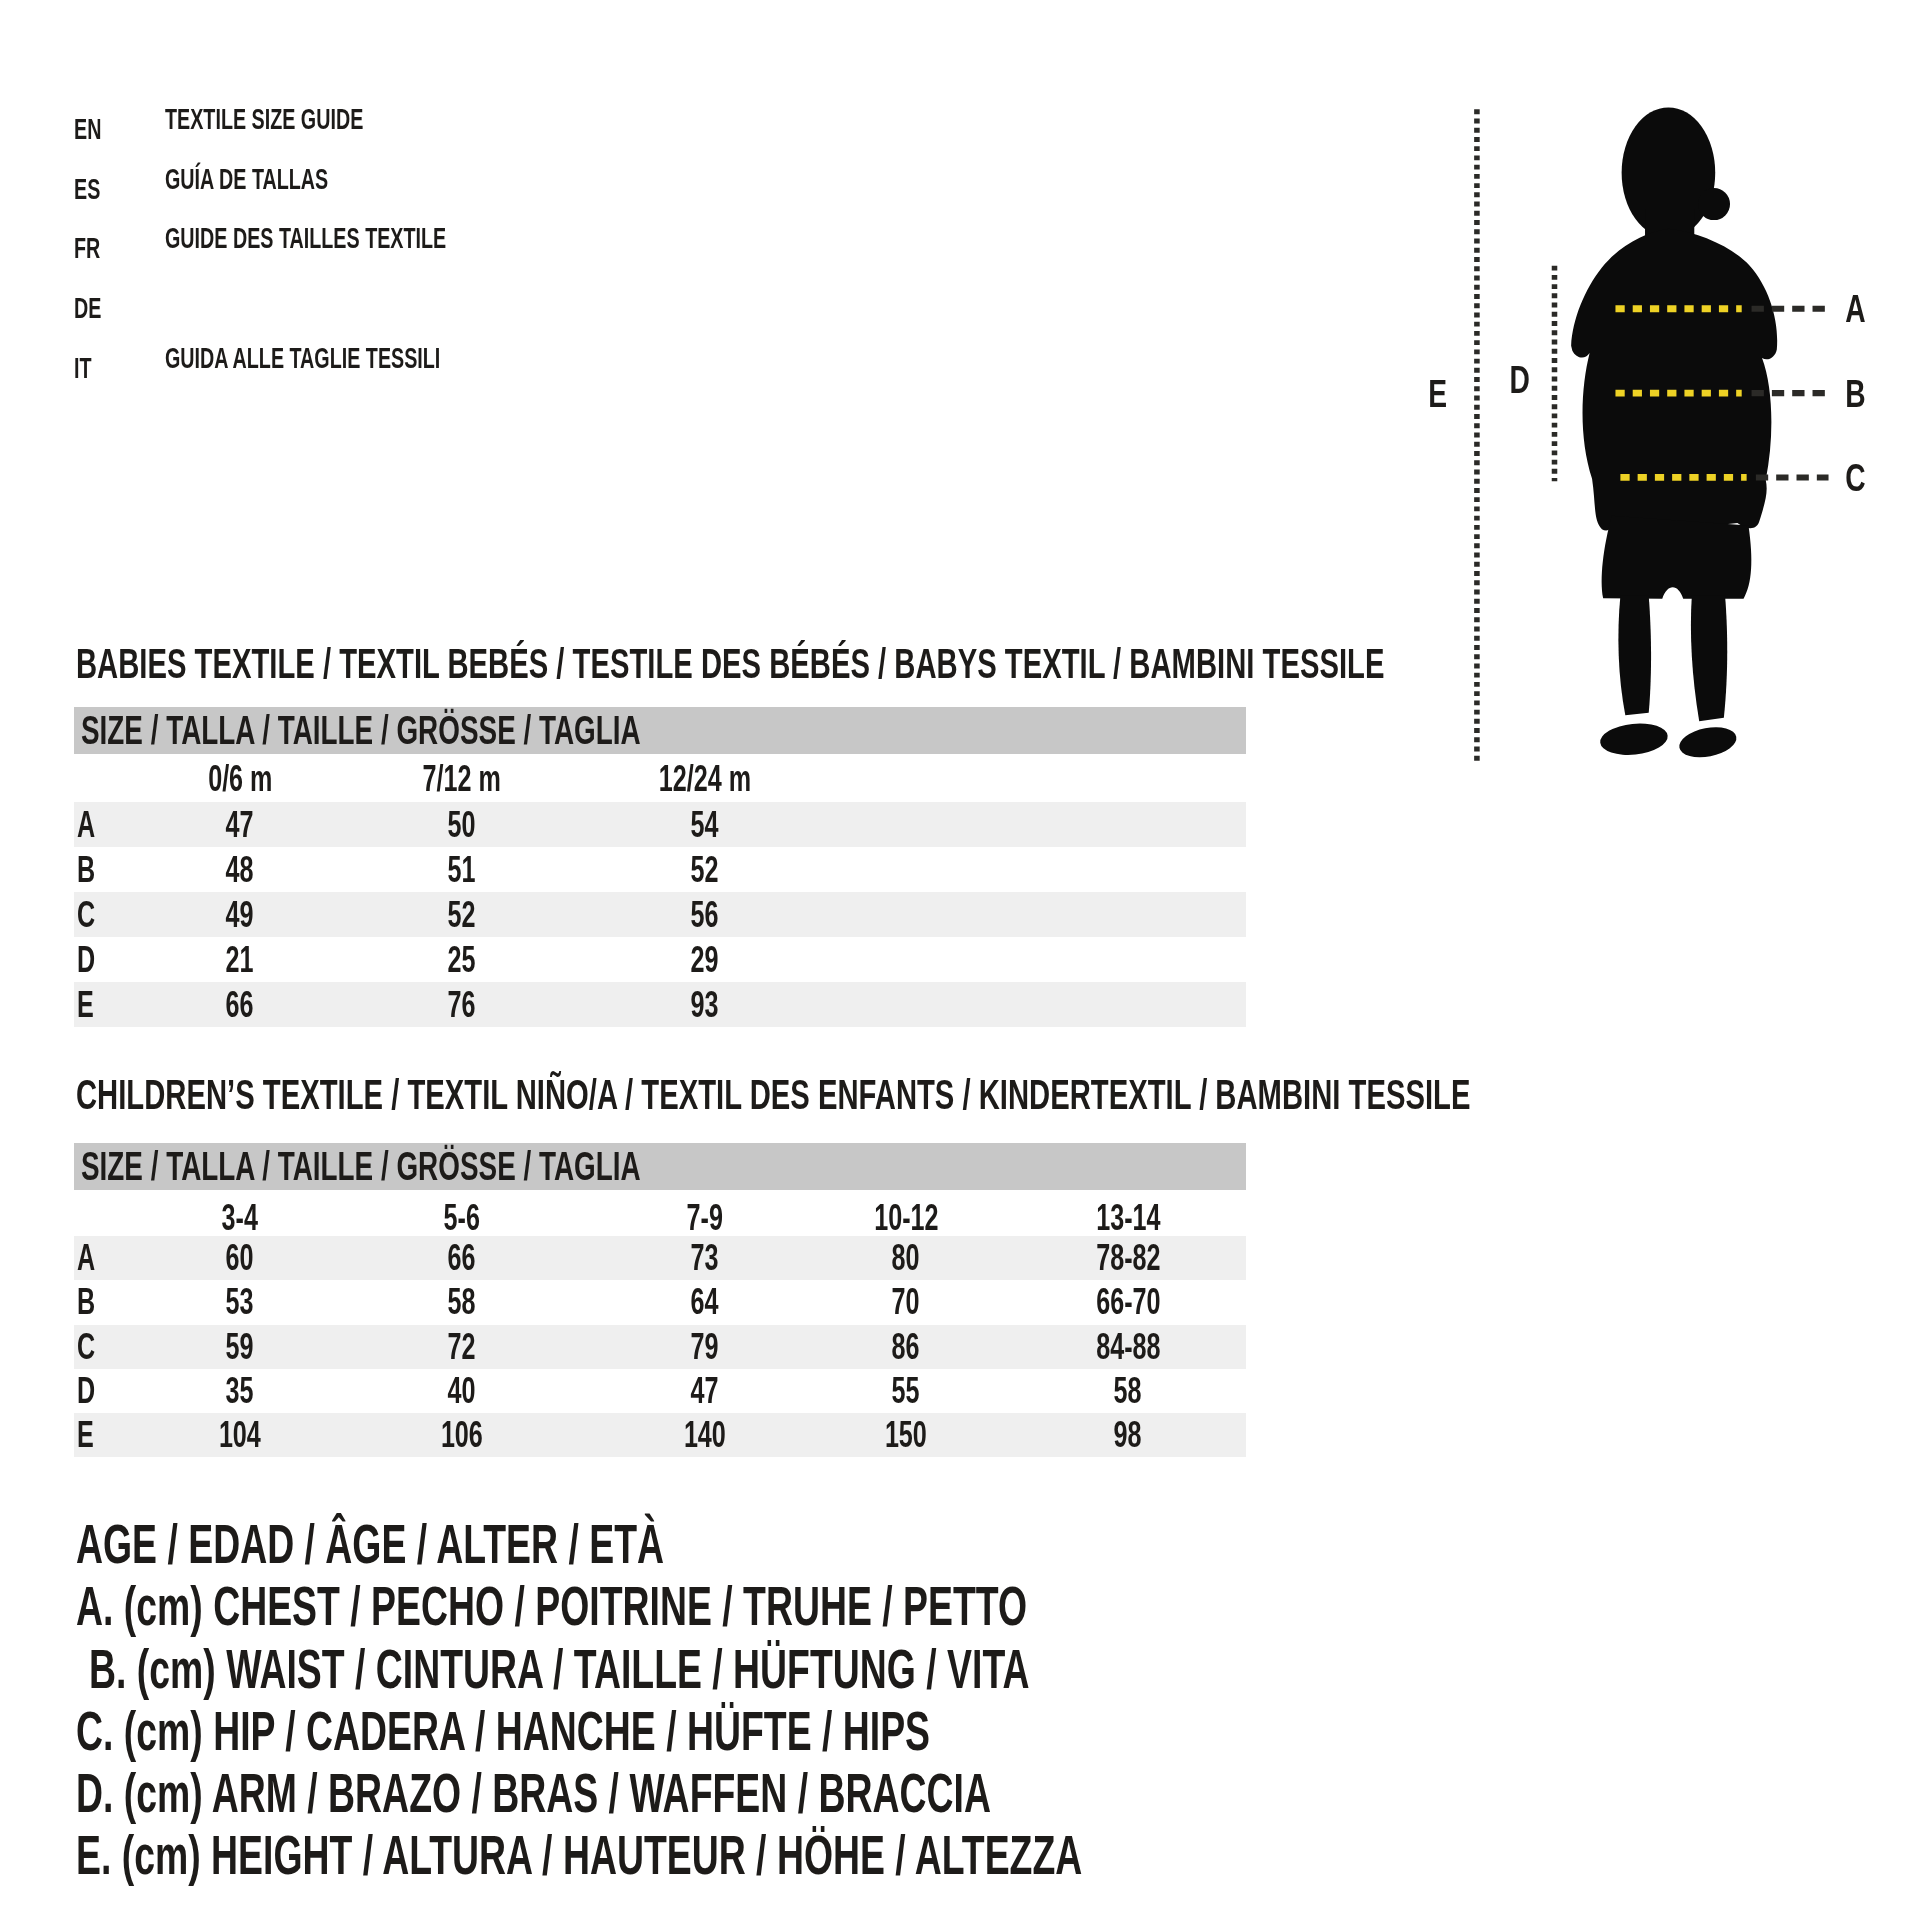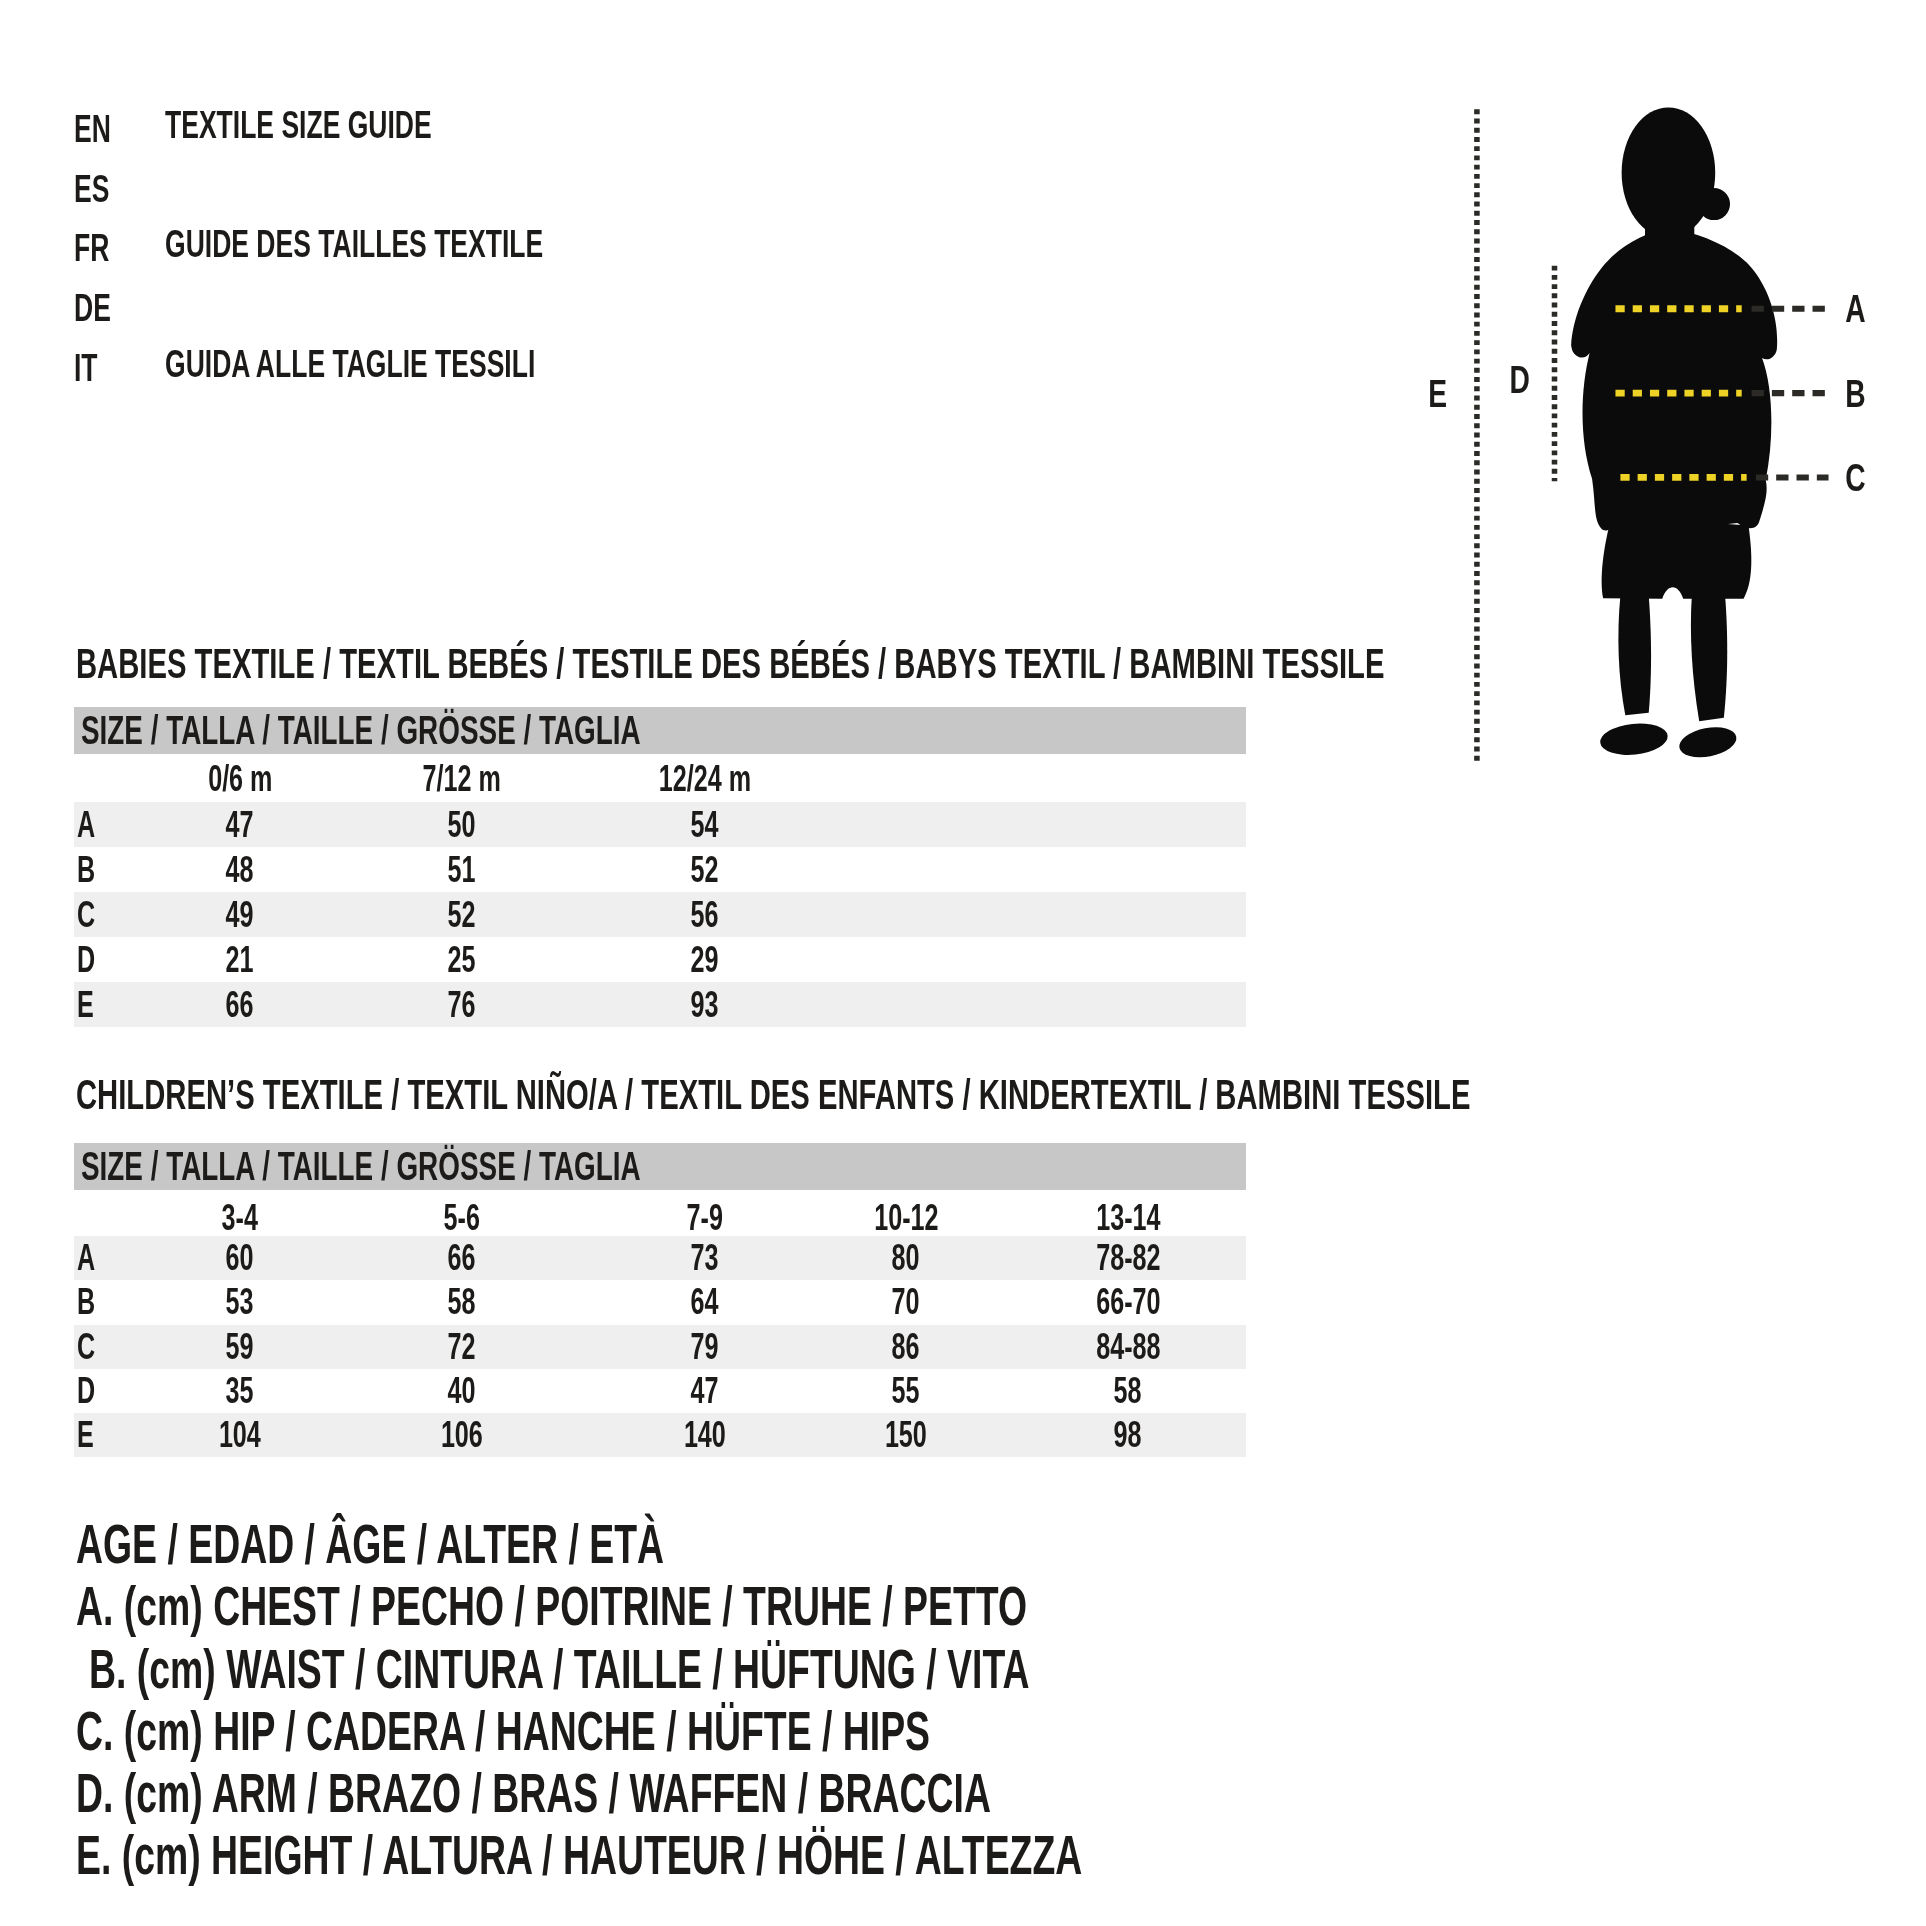--- a/index.html
+++ b/index.html
@@ -11,21 +11,21 @@
     color:#1d1b19;
     overflow:hidden;
   }
   .abs{position:absolute;}
   
   .cx{display:inline-block;transform:scaleX(0.68);transform-origin:0 50%;white-space:nowrap;font-weight:bold;letter-spacing:0px;}
   .cx-c{display:inline-block;transform:scaleX(0.68);transform-origin:50% 50%;white-space:nowrap;font-weight:bold;}
   .vcenter{display:flex;align-items:center;}
 
   
-  .lang-line{left:0;width:1356px;height:52px;font-size:39px;}
+  .lang-line{left:0;width:1356px;height:52px;font-size:29px;}
   .lang-code{position:absolute;left:74px;top:0;height:52px;display:flex;align-items:center;}
   .lang-title{position:absolute;left:165px;top:0;height:52px;display:flex;align-items:flex-start;}
 
   
   .section-title{left:76px;height:44px;font-size:43px;display:flex;align-items:center;}
 
   
   .size-bar{left:74px;width:1172px;height:47px;background:#c7c7c7;font-size:41px;}
   .size-bar .pad{padding-left:7.4px;}
   .thead-row,.trow{left:74px;width:1172px;}
@@ -49,20 +49,23 @@
       <span class="lang-code">
           <span class="cx">EN</span>
         </span>
       <span class="lang-title">
           <span class="cx">TEXTILE SIZE GUIDE</span>
         </span>
     </div>
     <div class="abs lang-line" style="top:163px;">
       <span class="lang-code">
           <span class="cx">ES</span>
+        </span>
+      <span class="lang-title">
+          <span class="cx">GUÍA DE TALLAS</span>
         </span>
     </div>
     <div class="abs lang-line" style="top:222px;">
       <span class="lang-code">
           <span class="cx">FR</span>
         </span>
       <span class="lang-title">
           <span class="cx">GUIDE DES TAILLES TEXTILE</span>
         </span>
     </div>

